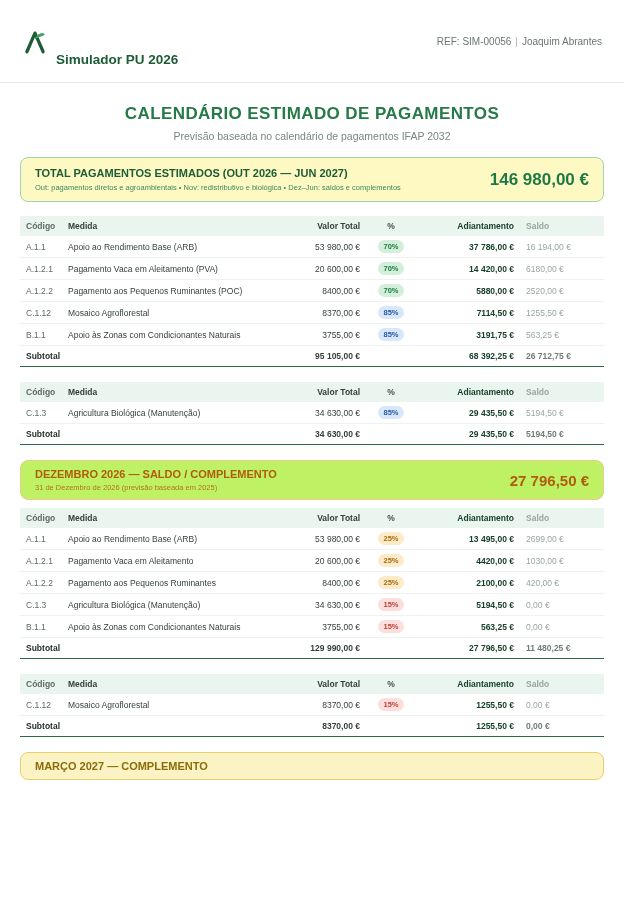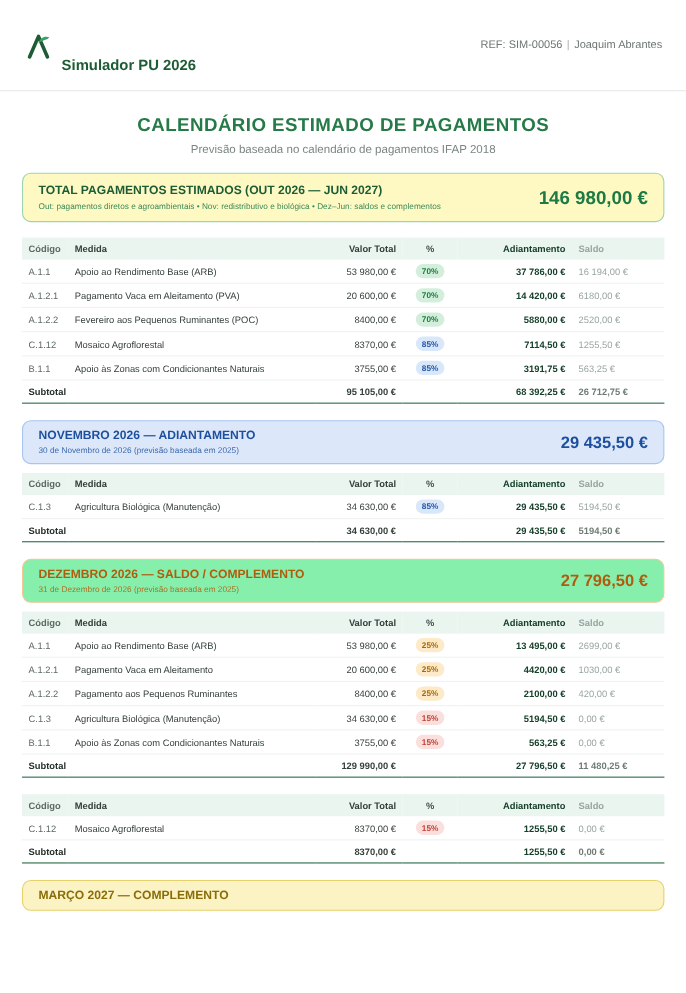--- a/index.html
+++ b/index.html
@@ -43,21 +43,21 @@
     border-radius:8px; border:1px solid transparent; padding:7px 14px; margin-bottom:8px;
   }
   .month-title{ font-size:11px; font-weight:bold; }
   .month-date{ font-size:7.5px; margin-top:3px; opacity:.85; }
   .month-amount{ font-size:15px; font-weight:bold; white-space:nowrap; margin-left:12px; }
 
   .theme-green  .month-card{ background:#e0f3e7; border-color:#a3d6b2; }
   .theme-green  .month-title, .theme-green .month-date, .theme-green .month-amount{ color:#1c6b3c; }
   .theme-blue   .month-card{ background:#dce8fa; border-color:#a9c4ef; }
   .theme-blue   .month-title, .theme-blue .month-date, .theme-blue .month-amount{ color:#1d4f9e; }
-  .theme-orange .month-card{ background:#86efac; border-color:#f0c globalization; border-color:#f0c795; }
+  .theme-orange .month-card{ background:#bef264; border-color:#f0c globalization; border-color:#f0c795; }
   .theme-orange .month-title, .theme-orange .month-date, .theme-orange .month-amount{ color:#b05c0e; }
   .theme-yellow .month-card{ background:#fcf3c5; border-color:#e6d06a; }
   .theme-yellow .month-title, .theme-yellow .month-date, .theme-yellow .month-amount{ color:#8a6d06; }
 
   
   table{ width:100%; border-collapse:collapse; font-size:8.5px; table-layout:fixed; }
   thead th{
     background:#e9f5ee; color:#41504a; font-weight:bold;
     padding:5px 6px; text-align:left; font-size:8.5px;
   }
@@ -97,21 +97,21 @@
     </svg>
     <span class="app-title">Simulador PU 2026</span>
   </div>
   <div class="ref-text">
     <span>REF: SIM-00056</span><span class="div">|</span><span>Joaquim Abrantes</span>
   </div>
 </header>
 
 <div class="title-block">
   <div class="main-title">CALENDÁRIO ESTIMADO DE PAGAMENTOS</div>
-  <div class="main-subtitle">Previsão baseada no calendário de pagamentos IFAP 2018</div>
+  <div class="main-subtitle">Previsão baseada no calendário de pagamentos IFAP 2032</div>
 </div>
 
 <main class="content">
 
   <div class="total-banner">
     <div>
       <div class="total-title">TOTAL PAGAMENTOS ESTIMADOS (OUT 2026 — JUN 2027)</div>
       <div class="total-sub">Out: pagamentos diretos e agroambientais • Nov: redistributivo e biológica • Dez–Jun: saldos e complementos</div>
     </div>
     <div class="total-amount">146 980,00 €</div>
@@ -142,21 +142,21 @@
             <tr>
               <td class="col-code">A.1.2.1</td>
               <td class="col-measure">Pagamento Vaca em Aleitamento (PVA)</td>
               <td class="col-total">20 600,00 €</td>
               <td class="col-pct"><span class="pct pct-green">70%</span></td>
               <td class="col-adv">14 420,00 €</td>
               <td class="col-saldo">6180,00 €</td>
             </tr>
             <tr>
               <td class="col-code">A.1.2.2</td>
-              <td class="col-measure">Fevereiro aos Pequenos Ruminantes (POC)</td>
+              <td class="col-measure">Pagamento aos Pequenos Ruminantes (POC)</td>
               <td class="col-total">8400,00 €</td>
               <td class="col-pct"><span class="pct pct-green">70%</span></td>
               <td class="col-adv">5880,00 €</td>
               <td class="col-saldo">2520,00 €</td>
             </tr>
             <tr>
               <td class="col-code">C.1.12</td>
               <td class="col-measure">Mosaico Agroflorestal</td>
               <td class="col-total">8370,00 €</td>
               <td class="col-pct"><span class="pct pct-blue">85%</span></td>
@@ -178,27 +178,20 @@
               <td class="col-total">95 105,00 €</td>
               <td class="col-pct"></td>
               <td class="col-adv">68 392,25 €</td>
               <td class="col-saldo">26 712,75 €</td>
             </tr>
           </tfoot>
     </table>
   </section>
 
   <section class="month-section theme-blue">
-    <div class="month-card">
-      <div>
-        <div class="month-title">NOVEMBRO 2026 — ADIANTAMENTO</div>
-        <div class="month-date">30 de Novembro de 2026 (previsão baseada em 2025)</div>
-      </div>
-      <div class="month-amount">29 435,50 €</div>
-    </div>
     <table class="pay-table">
       <thead>
         <tr>
               <th class="col-code">Código</th>
               <th class="col-measure">Medida</th>
               <th class="col-total">Valor Total</th>
               <th class="col-pct">%</th>
               <th class="col-adv">Adiantamento</th>
               <th class="col-saldo">Saldo</th>
             </tr>

